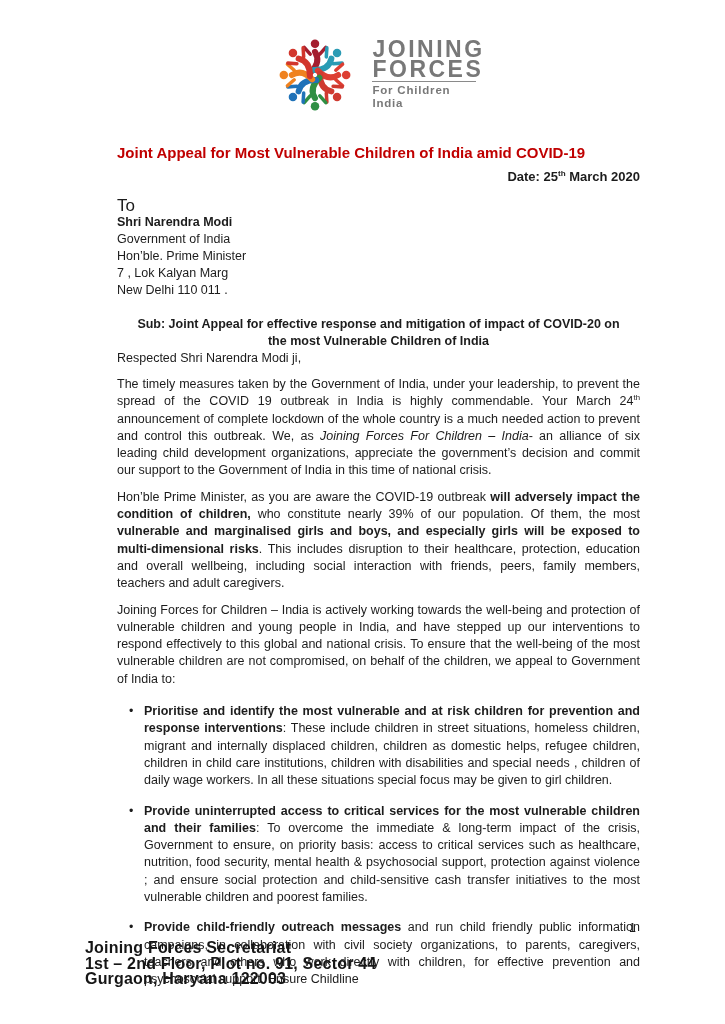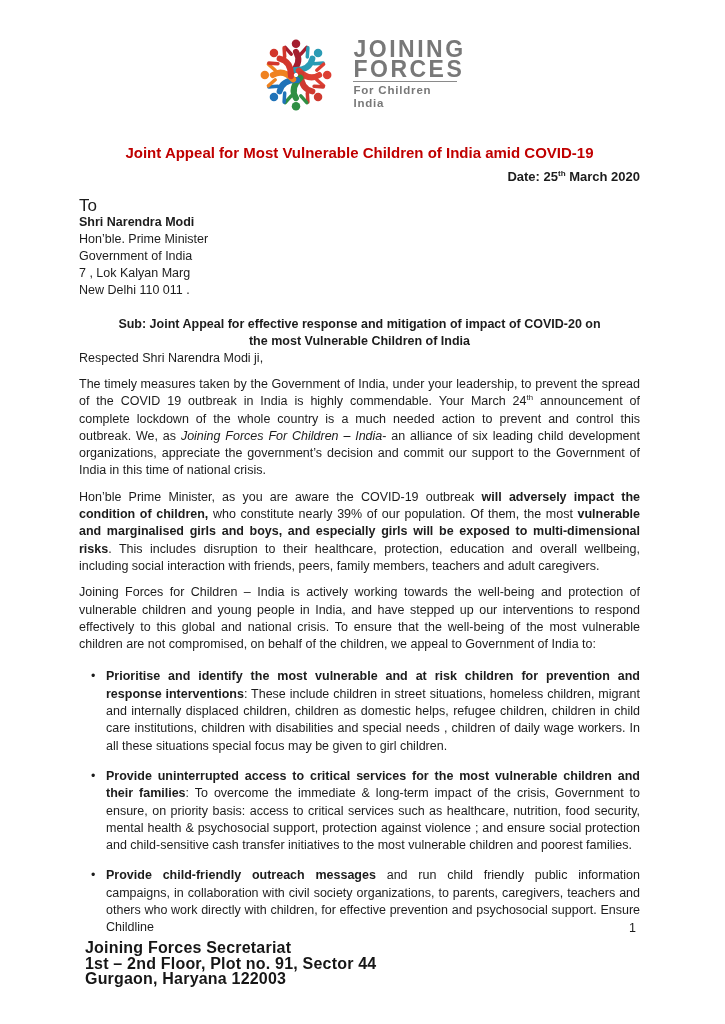--- a/index.html
+++ b/index.html
@@ -5,31 +5,31 @@
   html,body{margin:0;padding:0;background:#8a8a8a;}
   .page{
     position:relative;
     width:725px;height:1024px;
     margin:0 auto;
     background:#ffffff;
     font-family:"Liberation Sans","DejaVu Sans",sans-serif;
     color:#1c1c1c;
     overflow:hidden;
     box-sizing:border-box;
-    padding:33px 85px 0 79px;
+    padding:33px 85px 0 117px;
   }
   
   .logo-row{display:flex;justify-content:center;align-items:center;gap:14px;height:84px;}
   .logo-icon{width:86px;height:80px;flex:0 0 auto;}
   .logo-text{color:#787878;}
   .logo-word{font-size:23px;font-weight:800;letter-spacing:2.5px;line-height:19.5px;}
   .logo-sub{font-size:11.5px;font-weight:700;letter-spacing:.8px;line-height:13px;
             border-top:1.5px solid #8a8a8a;margin-top:2px;padding-top:2px;width:104px;}
   
-  .title{margin:27px 0 0 0;text-align:center;font-size:15px;font-weight:700;color:#c00000;}
+  .title{margin:27px 0 0 0;text-align:left;font-size:15px;font-weight:700;color:#c00000;}
   .date-line{margin-top:8px;text-align:right;font-size:13px;font-weight:bold;}
   
   .to-label{margin-top:13px;font-size:17px;line-height:17px;}
   .address{font-size:12.5px;line-height:17px;}
   .address .name{font-weight:700;}
   .subject{margin-top:17px;text-align:center;font-weight:700;font-size:12.5px;line-height:17px;}
   .salutation{margin-top:0;font-size:12.5px;line-height:17px;}
   .para{margin:9px 0 0 0;font-size:12.5px;line-height:17.3px;text-align:justify;}
   sup{font-size:.62em;vertical-align:super;line-height:0;}
   .b{font-weight:700;}
@@ -102,22 +102,22 @@
   </div>
 
   <h1 class="title">Joint Appeal for Most Vulnerable Children of India amid COVID-19</h1>
 
   <div class="date-line"><span>Date: 25</span><sup>th</sup><span> March 2020</span></div>
 
   <div class="to-label">To</div>
 
   <div class="address">
     <div class="name">Shri Narendra Modi</div>
+    <div>Government of India</div>
     <div>Hon’ble. Prime Minister</div>
-    <div>Government of India</div>
     <div>7 , Lok Kalyan Marg</div>
     <div>New Delhi 110 011 .</div>
   </div>
 
   <div class="subject">
     <div>Sub:  Joint Appeal for effective response and mitigation of impact of COVID-20 on</div>
     <div>the most Vulnerable Children of India</div>
   </div>
 
   <div class="salutation">Respected Shri Narendra Modi ji,</div>

